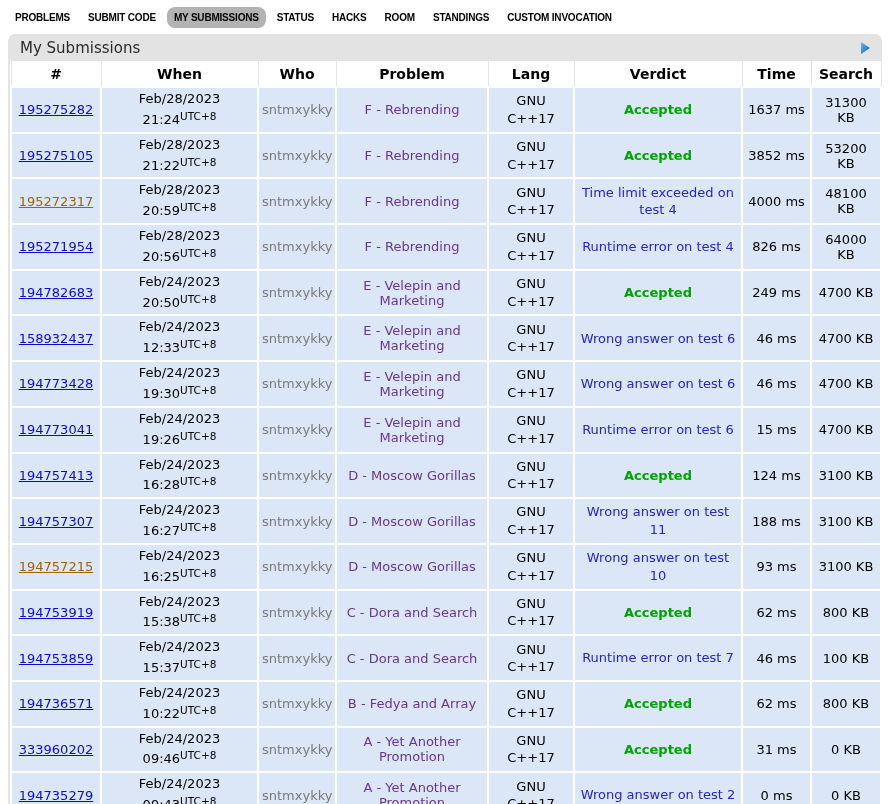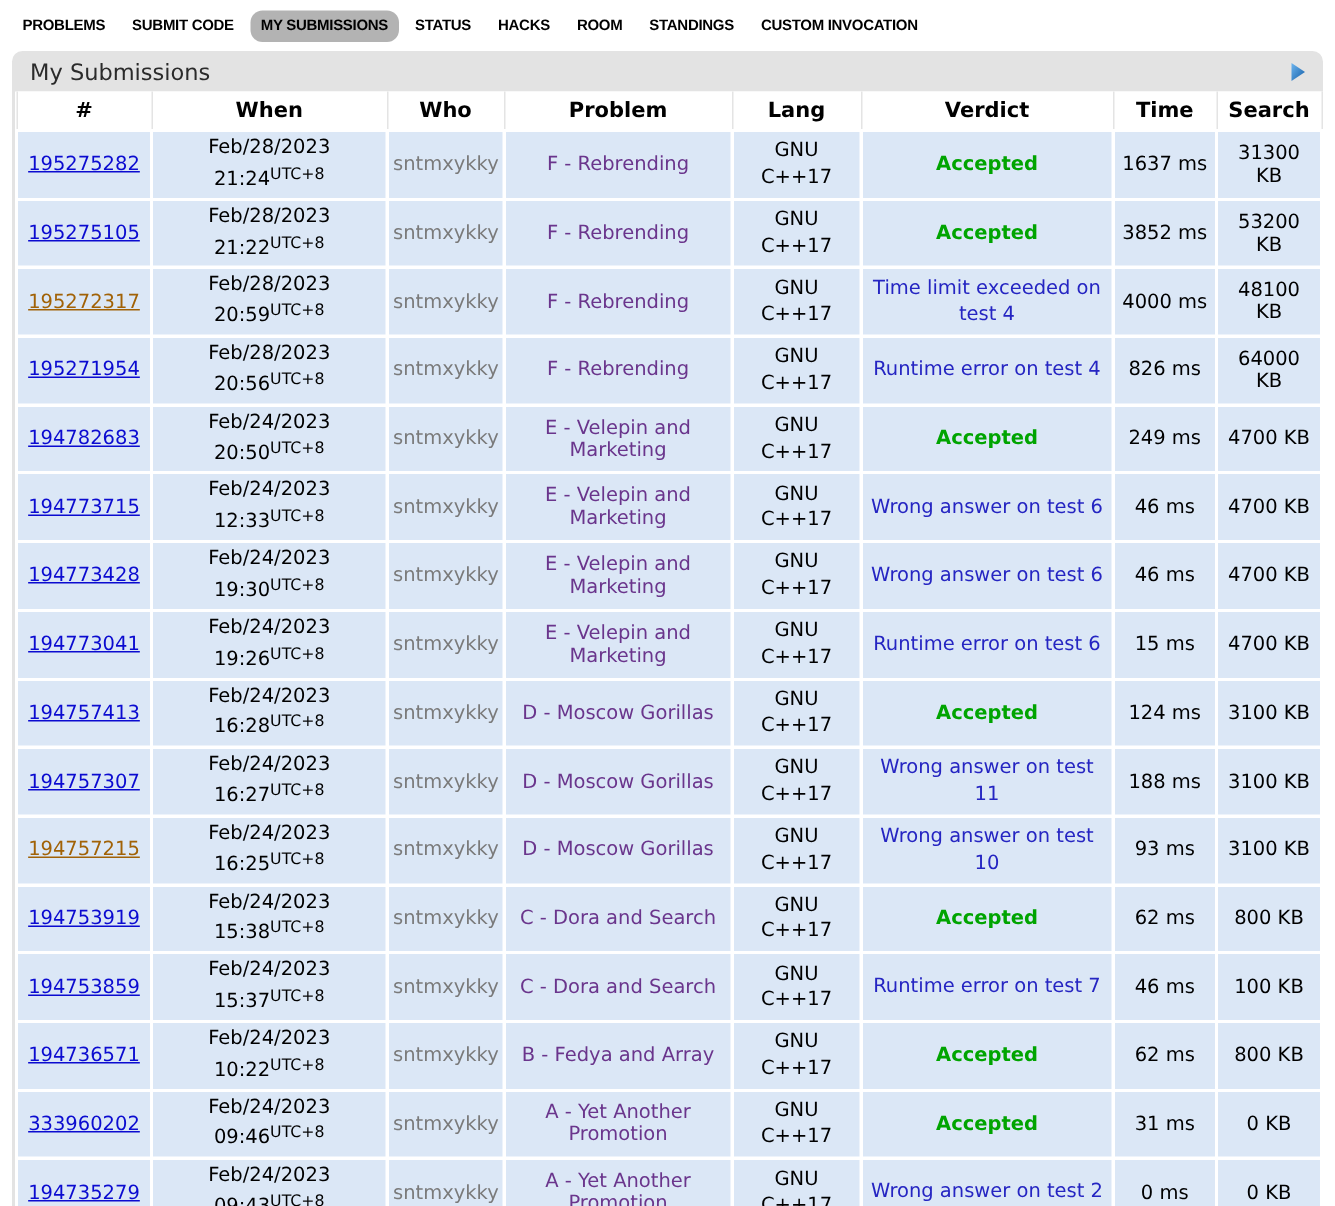--- a/index.html
+++ b/index.html
@@ -187,21 +187,21 @@
     </td>
     <td class="who-cell">sntmxykky</td>
     <td><a class="problem-link">E - Velepin and Marketing</a></td>
     <td><span class="lang-span">GNU C++17</span></td>
     <td><span class="verdict accepted">Accepted</span></td>
     <td>249 ms</td>
     <td>4700 KB</td>
   </tr>
 
   <tr>
-    <td><a class="id-link">194773715</a></td>
+    <td><a class="id-link">158932437</a></td>
     <td class="when-cell">
       <div>Feb/24/2023</div>
       <div class="when-time"><span>12:33</span><sup>UTC+8</sup></div>
     </td>
     <td class="who-cell">sntmxykky</td>
     <td><a class="problem-link">E - Velepin and Marketing</a></td>
     <td><span class="lang-span">GNU C++17</span></td>
     <td><span class="verdict rejected">Wrong answer on test 6</span></td>
     <td>46 ms</td>
     <td>4700 KB</td>

